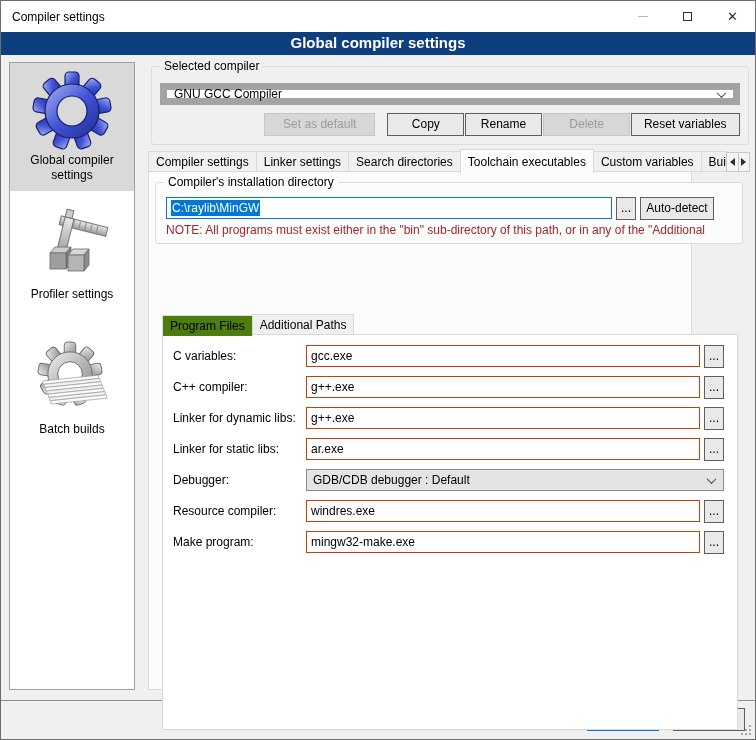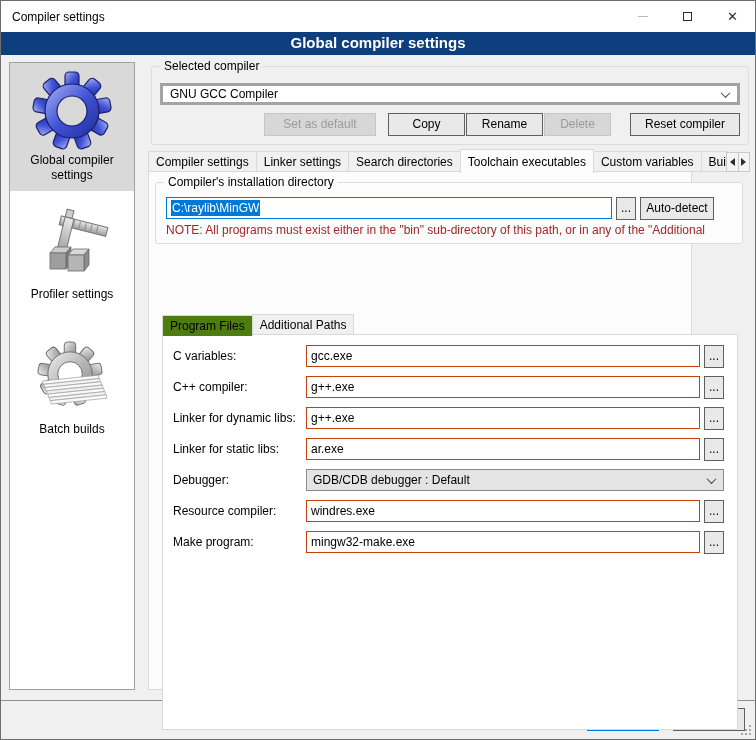--- a/index.html
+++ b/index.html
@@ -30,30 +30,30 @@
   .side-item .side-label { font-size:12px; line-height:15px; }
   .side-item + .side-item { margin-top:6px; }
   .side-item:nth-child(3) { margin-top:22px; }
 
   
   .groupbox { position:absolute; border:1px solid #dcdcdc; border-radius:3px; }
   .groupbox > .gb-label { position:absolute; top:-8px; left:8px; background:inherit; padding:0 4px; font-size:12px; line-height:14px; }
 
   
   .selcomp { left:150px; top:11px; width:598px; height:79px; background:#f0f0f0; }
-  .combo { position:absolute; left:8px; right:8px; top:16px; height:22px; background:#fff; border:3px solid #a3a3a3; display:flex; align-items:center; padding:0 8px 0 7px; }
+  .combo { position:absolute; left:8px; right:8px; top:16px; height:22px; background:#fff; border:7px solid #a3a3a3; display:flex; align-items:center; padding:0 8px 0 7px; }
   .combo .combo-text { flex:1; }
   .chev { width:7px; height:7px; border-right:1px solid #444; border-bottom:1px solid #444; transform:rotate(45deg) translate(-1px,-1px); }
   .selcomp-buttons { position:absolute; left:8px; right:8px; top:46px; height:23px; display:flex; }
   .btn { height:23px; background:#e9e9e9; border:1px solid #5f5f5f; font-family:"Liberation Sans",sans-serif; font-size:12px; text-align:center; line-height:21px; padding:0 10px; }
   .btn.disabled { background:#d7d7d7; border-color:#c6c6c6; color:#9b9b9b; }
   .b-setdef { width:112px; margin-left:104px; }
   .b-copy { width:77px; margin-left:12px; }
   .b-rename { width:77px; margin-left:1px; }
-  .b-delete { width:67px; margin-left:1px; }
+  .b-delete { width:88px; margin-left:1px; }
   .b-reset { width:110px; margin-left:auto; }
 
   
   .tabstrip { position:absolute; left:147px; top:93px; width:602px; height:24px; display:flex; align-items:flex-end; }
   .tab { height:21px; line-height:20px; padding:0 7px; background:#f0f0f0; border:1px solid #d9d9d9; white-space:nowrap; }
   .tab + .tab { margin-left:-1px; }
   .tab.selected { height:24px; line-height:24px; background:#fcfcfc; border-bottom:none; position:relative; z-index:3; margin-bottom:-1px; }
   .tab.clipped { width:37px; overflow:hidden; }
   .tab-spin { width:22px; height:20px; background:#f4f4f4; border:1px solid #c9c9c9; display:flex; align-items:center; justify-content:center; margin-left:-1px; }
   .tri-left { width:0; height:0; border-top:4px solid transparent; border-bottom:4px solid transparent; border-right:5px solid #2e2e2e; }
@@ -226,21 +226,21 @@
       <span class="gb-label">Selected compiler</span>
       <div class="combo">
         <span class="combo-text">GNU GCC Compiler</span>
         <span class="chev"></span>
       </div>
       <div class="selcomp-buttons">
         <button class="btn disabled b-setdef">Set as default</button>
         <button class="btn b-copy">Copy</button>
         <button class="btn b-rename">Rename</button>
         <button class="btn disabled b-delete">Delete</button>
-        <button class="btn b-reset">Reset compiler</button>
+        <button class="btn b-reset">Reset variables</button>
       </div>
     </div>
 
     <div class="tabstrip">
       <div class="tab">Compiler settings</div>
       <div class="tab">Linker settings</div>
       <div class="tab">Search directories</div>
       <div class="tab selected">Toolchain executables</div>
       <div class="tab">Custom variables</div>
       <div class="tab clipped">Build options</div>

